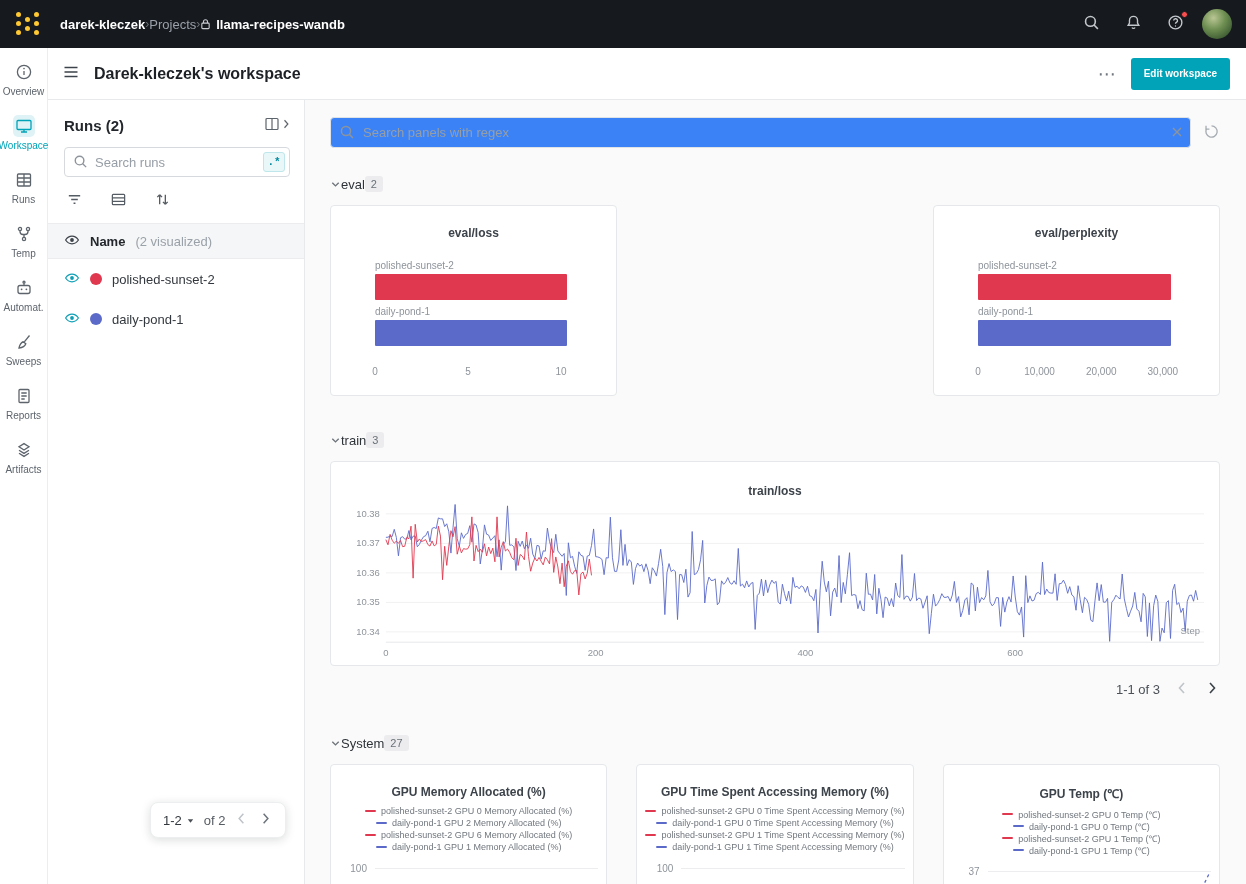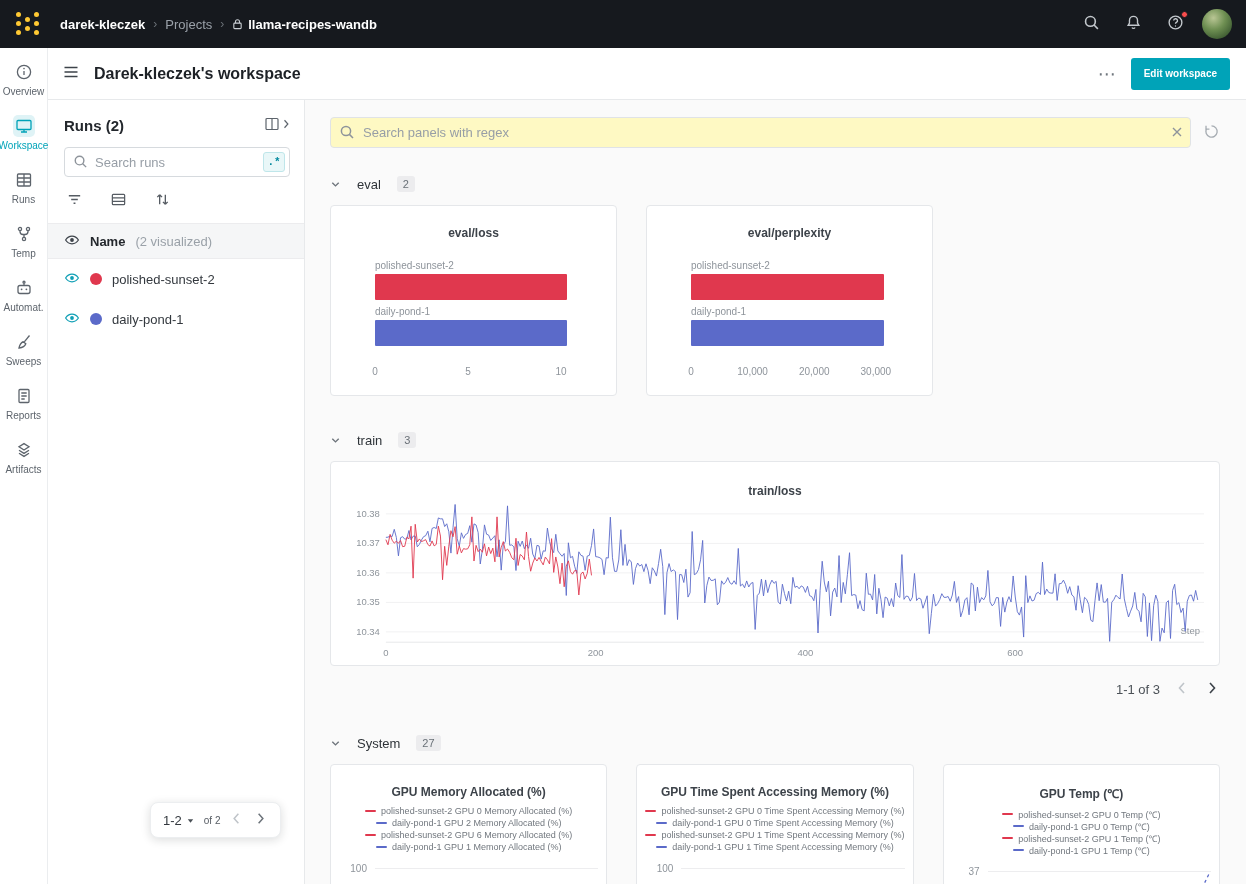--- a/index.html
+++ b/index.html
@@ -4,21 +4,21 @@
 <style>
   * { box-sizing: border-box; margin: 0; padding: 0; }
   html,body { width:1246px; height:884px; overflow:hidden; }
   body { font-family:"Liberation Sans", sans-serif; background:#fff; position:relative; color:#33383e; }
   button { font-family:inherit; }
 
   
   .topbar { height:48px; background:#16191e; display:flex; align-items:center; padding:0 14px; gap:10px; }
   .logo { width:28px; height:28px; position:relative; margin-right:8px; cursor:pointer; background:none; border:none; }
   .logo i { position:absolute; width:5px; height:5px; border-radius:50%; background:#ffc933; }
-  .crumb { display:flex; align-items:flex-start; gap:8px; font-size:13px; }
+  .crumb { display:flex; align-items:flex-start; font-size:13px; }
   .crumb .link { color:#fff; font-weight:700; cursor:pointer; display:flex; align-items:center; gap:5px; }
   .crumb .link.muted { color:#9aa1a9; font-weight:400; }
   .crumb .sep { color:#6a7076; font-size:12px; }
   .lock-ic { color:#c9ced3; display:flex; }
   .top-actions { margin-left:auto; display:flex; align-items:center; gap:12px; }
   .t-icon-btn { width:30px; height:30px; display:flex; align-items:center; justify-content:center; color:#c3c8cd; background:none; border:none; cursor:pointer; position:relative; }
   .notif-dot { position:absolute; top:2px; right:2px; width:7px; height:7px; border-radius:50%; background:#fa4d4d; border:1.5px solid #16191e; }
   .avatar { width:30px; height:30px; border-radius:50%; border:none; cursor:pointer;
             background: radial-gradient(circle at 38% 30%, #b9c694 0%, #6e8f52 42%, #33502b 88%); }
 
@@ -57,41 +57,41 @@
   .name-head .nm { font-size:13px; font-weight:700; color:#24282d; }
   .name-head .viz { font-size:13px; color:#9aa1a8; }
   .eye-btn { background:none; border:none; cursor:pointer; display:flex; color:#3d434a; }
   .run-row { height:40px; display:flex; align-items:center; gap:10px; padding:0 16px; cursor:pointer; width:100%; background:none; border:none; }
   .run-row .eye-btn { color:#0f9fb5; }
   .run-dot { width:12px; height:12px; border-radius:50%; flex-shrink:0; }
   .run-name { font-size:13px; color:#33383e; }
   .runs-pg { position:absolute; left:102px; bottom:46px; height:36px; display:flex; align-items:center; gap:9px; background:#fff; border:1px solid #eceef0; border-radius:8px; box-shadow:0 2px 10px rgba(20,25,30,.15); padding:0 12px; }
   .range-btn { display:flex; align-items:center; gap:4px; background:none; border:none; font-size:13px; color:#33383e; cursor:pointer; }
   .range-btn .caret { color:#4a5056; display:flex; }
-  .of-label { font-size:10px; color:#565c63; }
+  .of-label { font-size:13px; color:#565c63; }
   .pg-arrow { background:none; border:none; cursor:pointer; display:flex; }
   .pg-arrow.prev { color:#bfc4c9; }
   .pg-arrow.next { color:#6d747b; }
 
   
   .panels-area { flex:1; background:#fafafa; padding:17px 26px 0 25px; overflow:hidden; min-width:0; }
   .search-row { display:flex; align-items:center; gap:12px; margin-bottom:28px; }
   .panel-search { position:relative; flex:1; }
-  .panel-search input { width:100%; height:31px; border:1px solid #e0e3e6; border-radius:4px; padding:0 32px; font-size:13px; background:#fef9c3; color:#33373d; outline:none; }
+  .panel-search input { width:100%; height:31px; border:1px solid #e0e3e6; border-radius:4px; padding:0 32px; font-size:13px; background:#3b82f6; color:#33373d; outline:none; }
   .clear-btn { position:absolute; right:7px; top:8px; color:#8e949b; background:none; border:none; cursor:pointer; display:flex; }
   .history-btn { color:#a7adb3; background:none; border:none; cursor:pointer; display:flex; }
 
   .section { margin-bottom:36px; }
   .section.train-sec { }
-  .section-head { display:flex; align-items:center; gap:16px; margin-bottom:13px; cursor:pointer; background:none; border:none;text-align:right; }
+  .section-head { display:flex; align-items:center; gap:0; margin-bottom:13px; cursor:pointer; background:none; border:none;text-align:right; }
   .sh-chev { color:#6d747b; display:flex; }
   .sh-name { font-size:13px; color:#2e3338; }
   .sh-count { font-size:11px; color:#697077; background:#ececee; border-radius:3px; padding:2px 6px; }
 
-  .charts-row { display:flex; gap:29px; }
+  .charts-row { display:flex; gap:29px;justify-content:space-between; }
   .chart-panel { width:287px; height:191px; background:#fff; border:1px solid #e5e7ea; border-radius:4px; overflow:hidden; cursor:pointer; }
   .chart-title { text-align:center; font-size:12px; font-weight:700; color:#3d434a; margin-top:20px; }
   .bar-plot { margin:20px 42px 0 44px; position:relative; }
   .bar-label { font-size:10px; color:#8e949b; margin-bottom:3px; }
   .bar { height:26px; margin-bottom:6px; border-radius:1px; }
   .bar-axis { position:relative; height:16px; margin-top:18px; }
   .bar-axis span { position:absolute; transform:translateX(-50%); font-size:10px; color:#8e949b; top:2px; white-space:nowrap; }
 
   .train-panel { width:100%; height:205px; background:#fff; border:1px solid #e5e7ea; border-radius:4px; position:relative; cursor:pointer; }
   .train-panel .chart-title { position:absolute; top:22px; left:0; right:0; margin-top:0; }

